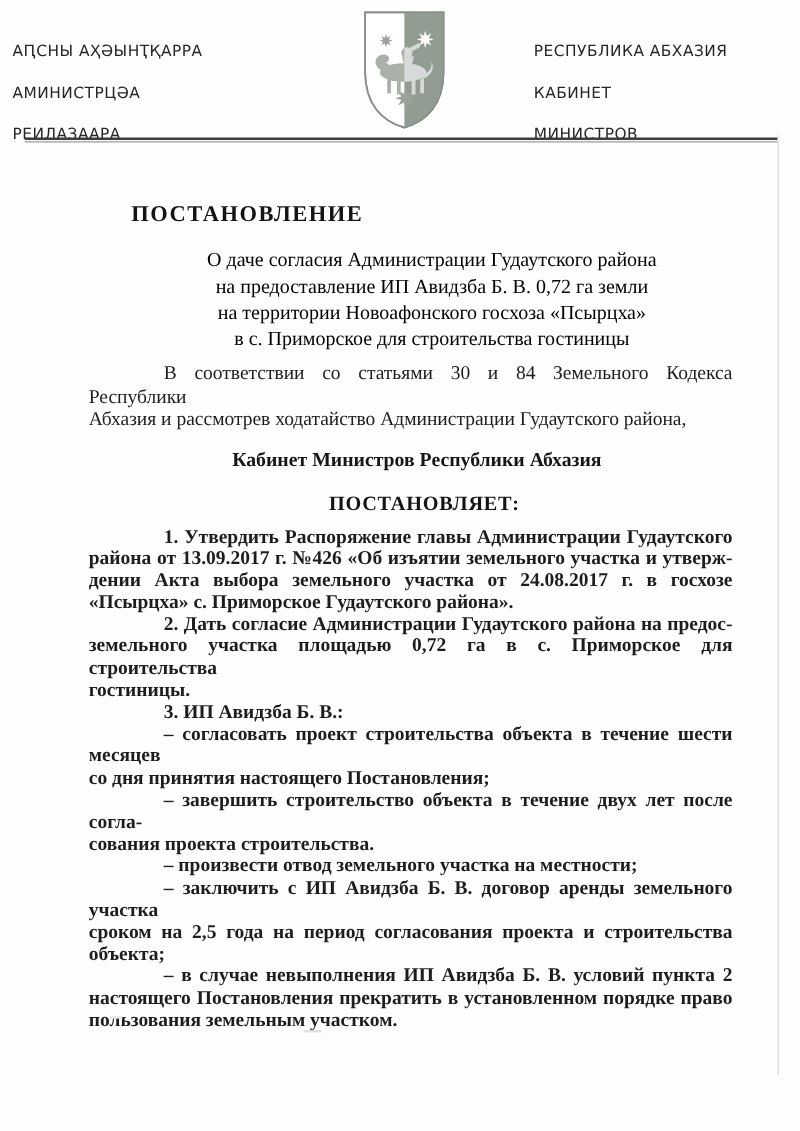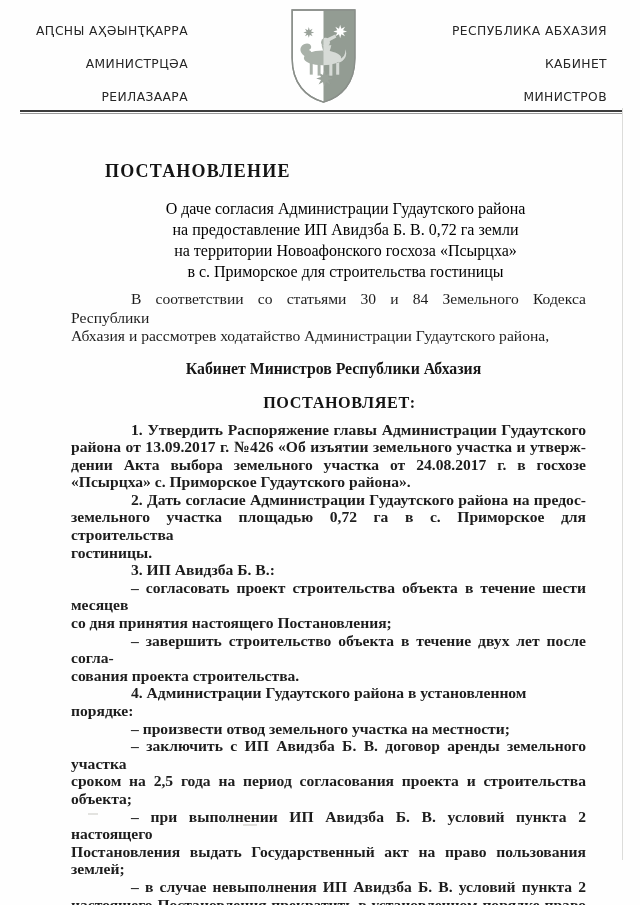--- a/index.html
+++ b/index.html
@@ -3,21 +3,21 @@
 <meta charset="utf-8">
 <style>
   html,body { margin:0; padding:0; background:#ffffff; }
   .page {
     position:relative; width:640px; height:905px; background:#fefefe;
     font-family:"Liberation Serif", serif; color:#1d1d1d; overflow:hidden;
   }
 
   
   .lh-block {
-    position:absolute; top:24px; text-align:right;
+    position:absolute; top:34px; text-align:left;
     font-family:"DejaVu Sans","Liberation Sans", sans-serif;
     font-size:12.3px; letter-spacing:.4px; color:#262626;
   }
   .lh-left  { left:10px;  width:178px; }
   .lh-right { left:427px; width:180px; }
   .lh-ln { line-height:14px; margin-bottom:19px; white-space:nowrap; }
 
   .emblem { position:absolute; left:286px; top:7px; width:75px; height:98px; }
 
   .rule {
@@ -143,33 +143,26 @@
         </div>
         <div class="para">
           <div class="ln first stretch">– согласовать проект строительства объекта в течение шести месяцев</div>
           <div class="ln">со дня принятия настоящего Постановления;</div>
         </div>
         <div class="para">
           <div class="ln first stretch">– завершить строительство объекта в течение двух лет после согла-</div>
           <div class="ln">сования проекта строительства.</div>
         </div>
         <div class="para">
-          <div class="ln first">4. Администрации Гудаутского района в установленном порядке:</div>
-        </div>
-        <div class="para">
           <div class="ln first">– произвести отвод земельного участка на местности;</div>
         </div>
         <div class="para">
           <div class="ln first stretch">– заключить с ИП Авидзба Б. В. договор аренды земельного участка</div>
           <div class="ln stretch">сроком на 2,5 года на период согласования проекта и строительства</div>
           <div class="ln">объекта;</div>
-        </div>
-        <div class="para">
-          <div class="ln first stretch">– при выполнении ИП Авидзба Б. В. условий пункта 2 настоящего</div>
-          <div class="ln stretch">Постановления выдать Государственный акт на право пользования землей;</div>
         </div>
         <div class="para">
           <div class="ln first stretch">– в случае невыполнения ИП Авидзба Б. В. условий пункта 2</div>
           <div class="ln stretch">настоящего Постановления прекратить в установленном порядке право</div>
           <div class="ln">пользования земельным участком.</div>
         </div>
       </div>
   </div>
 
   <div class="scan-edge"></div>

